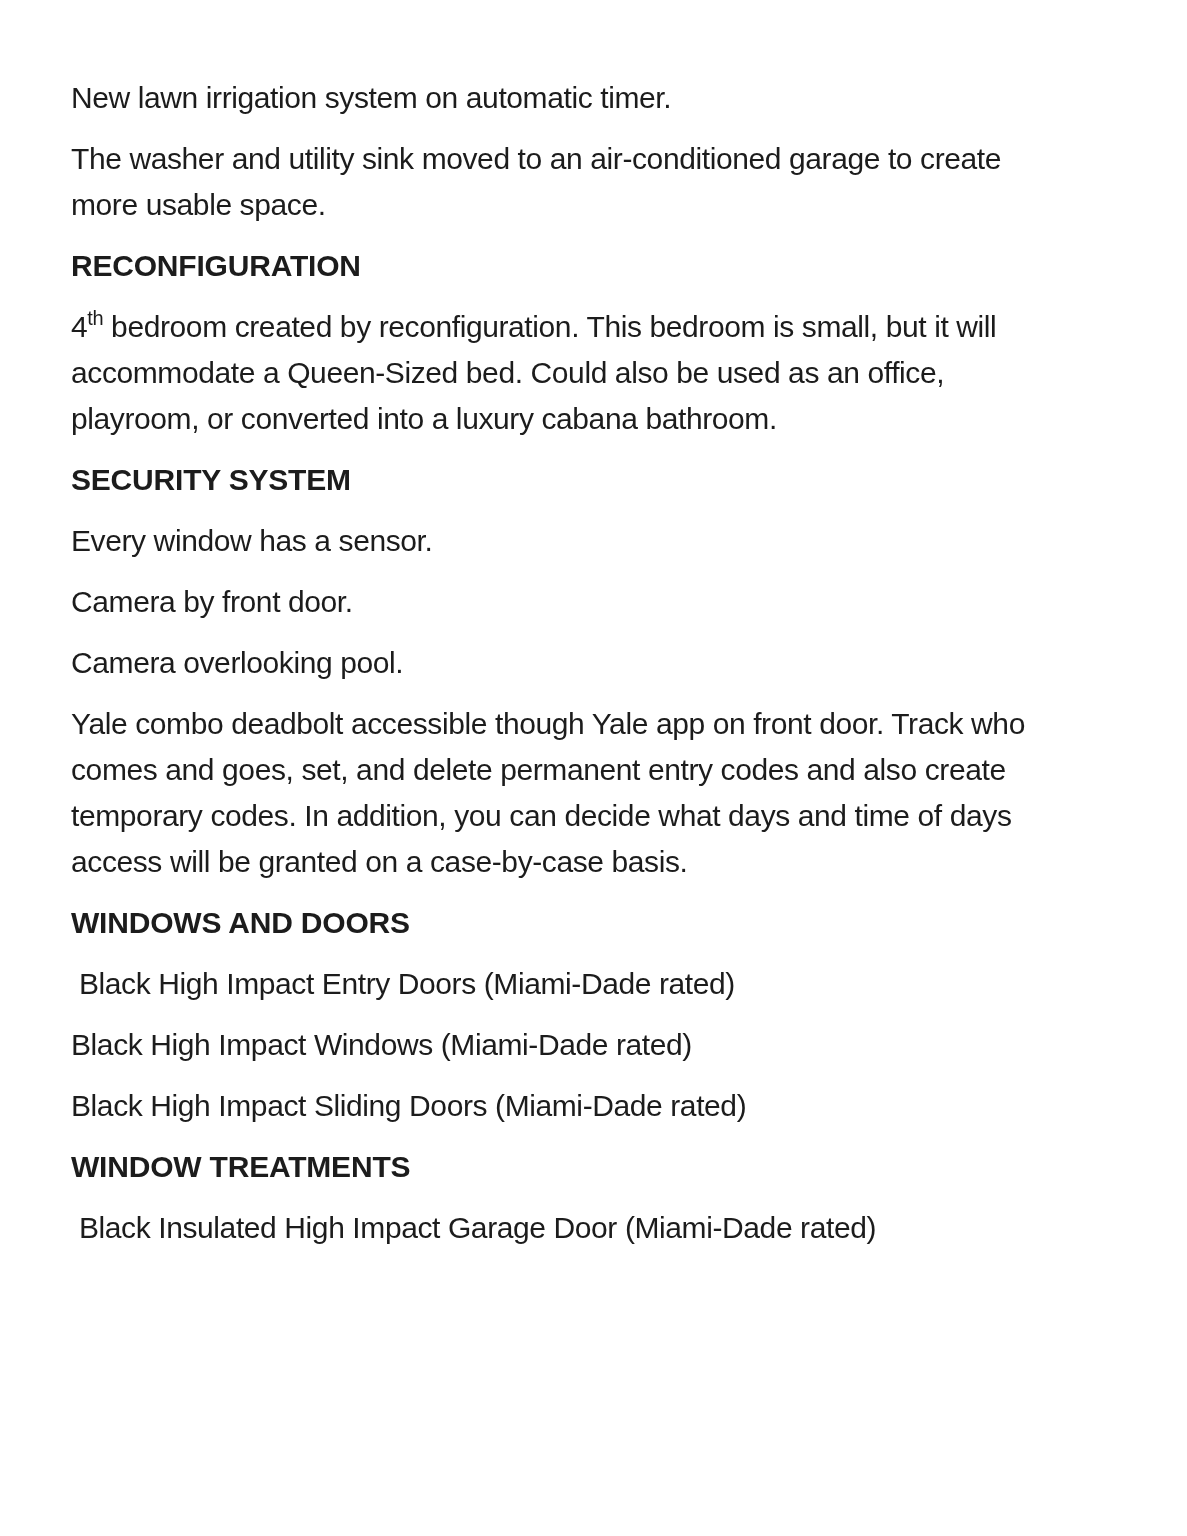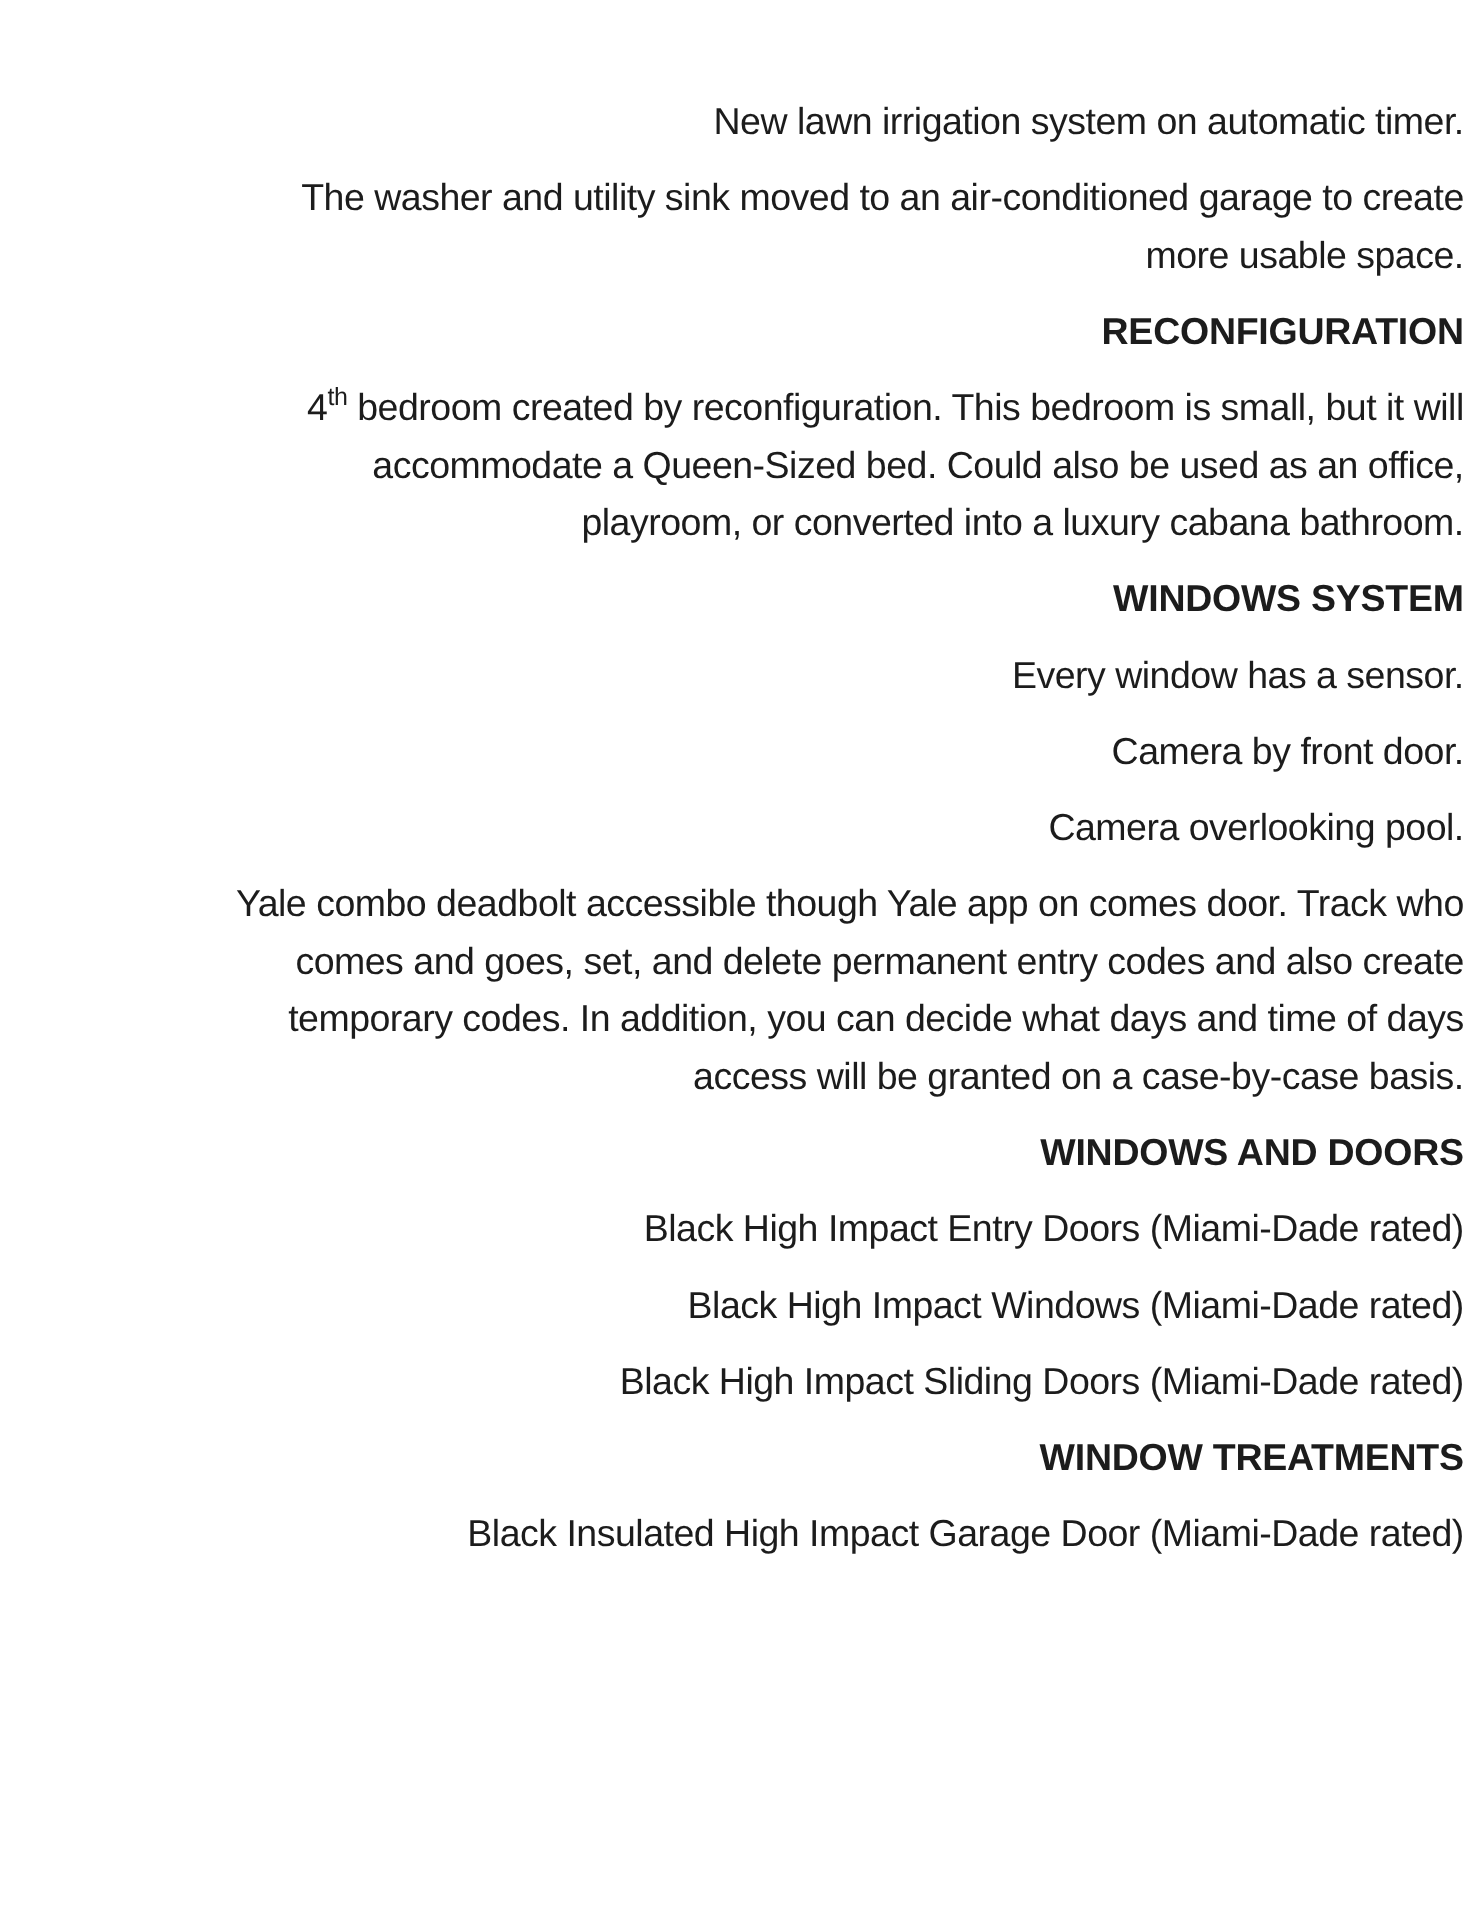--- a/index.html
+++ b/index.html
@@ -9,21 +9,21 @@
     height: 1536px;
     background: #ffffff;
     overflow: hidden;
   }
   .content {
     position: absolute;
     top: 75px;
     left: 71px;
     right: 0;
   }
-  .block { margin: 0 16px 15px 0; padding: 0; text-align: right; }
+  .block { margin: 0 16px 15px 0; padding: 0; }
   .ln {
     font-family: "Liberation Sans", sans-serif;
     font-size: 30px;
     line-height: 46px;
     letter-spacing: -0.4px;
     color: #1c1c1c;
     white-space: pre;
   }
   .heading .ln { font-weight: 700; letter-spacing: -0.2px; }
   sup.sup {
@@ -52,39 +52,39 @@
       <div class="ln">RECONFIGURATION</div>
     </div>
 
     <div class="block">
       <div class="ln"><span>4</span><sup class="sup">th</sup><span> bedroom created by reconfiguration. This bedroom is small, but it will</span></div>
       <div class="ln">accommodate a Queen-Sized bed. Could also be used as an office,</div>
       <div class="ln">playroom, or converted into a luxury cabana bathroom.</div>
     </div>
 
     <div class="block heading">
-      <div class="ln">WINDOWS SYSTEM</div>
+      <div class="ln">SECURITY SYSTEM</div>
     </div>
 
 
     <div class="block">
       <div class="ln">Every window has a sensor.</div>
     </div>
 
     <div class="block">
       <div class="ln">Camera by front door.</div>
     </div>
 
     <div class="block">
       <div class="ln">Camera overlooking pool.</div>
     </div>
 
 
     <div class="block">
-      <div class="ln">Yale combo deadbolt accessible though Yale app on comes door. Track who</div>
+      <div class="ln">Yale combo deadbolt accessible though Yale app on front door. Track who</div>
       <div class="ln">comes and goes, set, and delete permanent entry codes and also create</div>
       <div class="ln">temporary codes. In addition, you can decide what days and time of days</div>
       <div class="ln">access will be granted on a case-by-case basis.</div>
     </div>
 
     <div class="block heading">
       <div class="ln">WINDOWS AND DOORS</div>
     </div>
 
     <div class="block">

